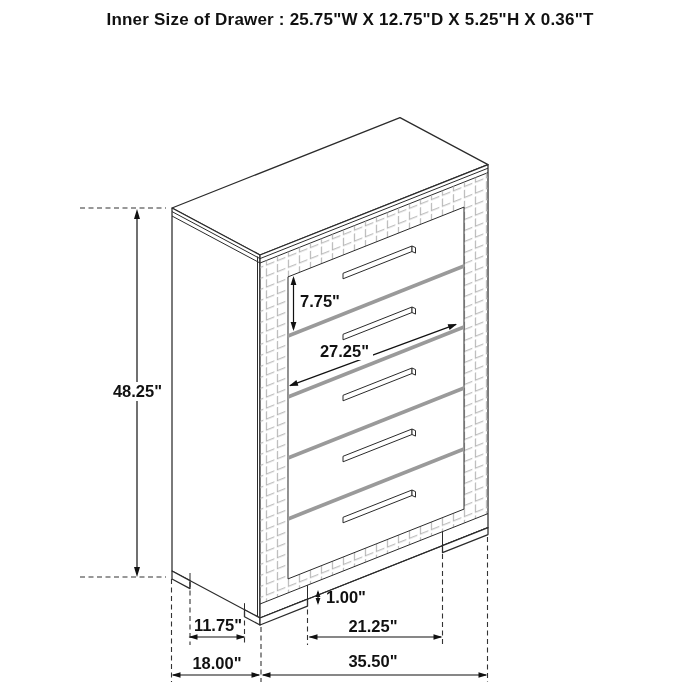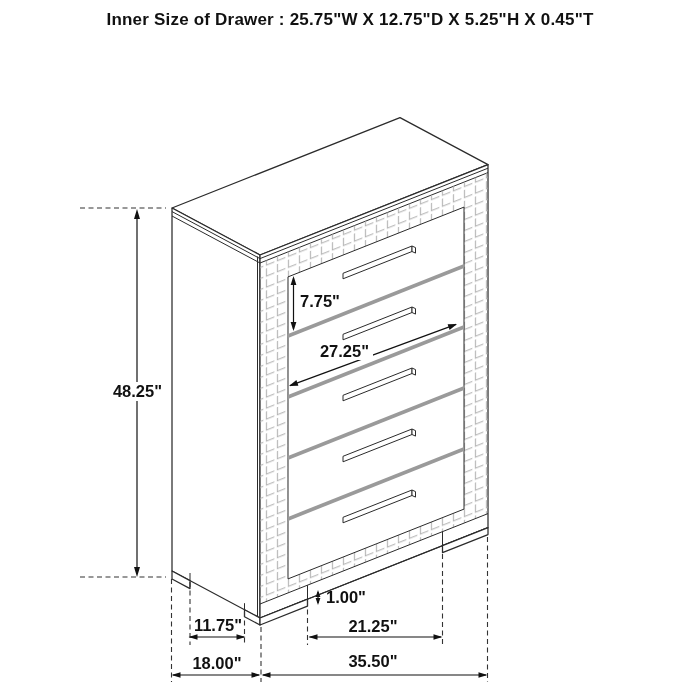--- a/index.html
+++ b/index.html
@@ -14,21 +14,21 @@
   .handle{fill:#ffffff;stroke:#2b2b2b;stroke-width:1;stroke-linejoin:round;}
   .dash{fill:none;stroke:#333;stroke-width:1.1;stroke-dasharray:5 3.5;}
   .dim{fill:none;stroke:#111;stroke-width:1.2;}
   .head{fill:#111;stroke:none;}
   .labelbg{fill:#ffffff;stroke:none;}
 </style>
 </head>
 <body>
 
 <div class="canvas">
-  <div class="title">Inner Size of Drawer : 25.75"W X 12.75"D X 5.25"H X 0.45"T</div>
+  <div class="title">Inner Size of Drawer : 25.75"W X 12.75"D X 5.25"H X 0.36"T</div>
 
   <svg width="700" height="700" viewBox="0 0 700 700">
     <defs>
       <pattern id="quilt" width="11" height="11" patternUnits="userSpaceOnUse" patternTransform="matrix(1,-0.3965,0,1,0,0)">
         <path d="M2.4,0 L2.4,7.8 L10.2,7.8" fill="none" stroke="#ababab" stroke-width="1"></path>
         <path d="M2.4,0 L2.4,-3.2 M10.2,7.8 L10.6,7.8" fill="none" stroke="#c4c4c4" stroke-width="0.8"></path>
       </pattern>
     </defs>
 
     <g>

